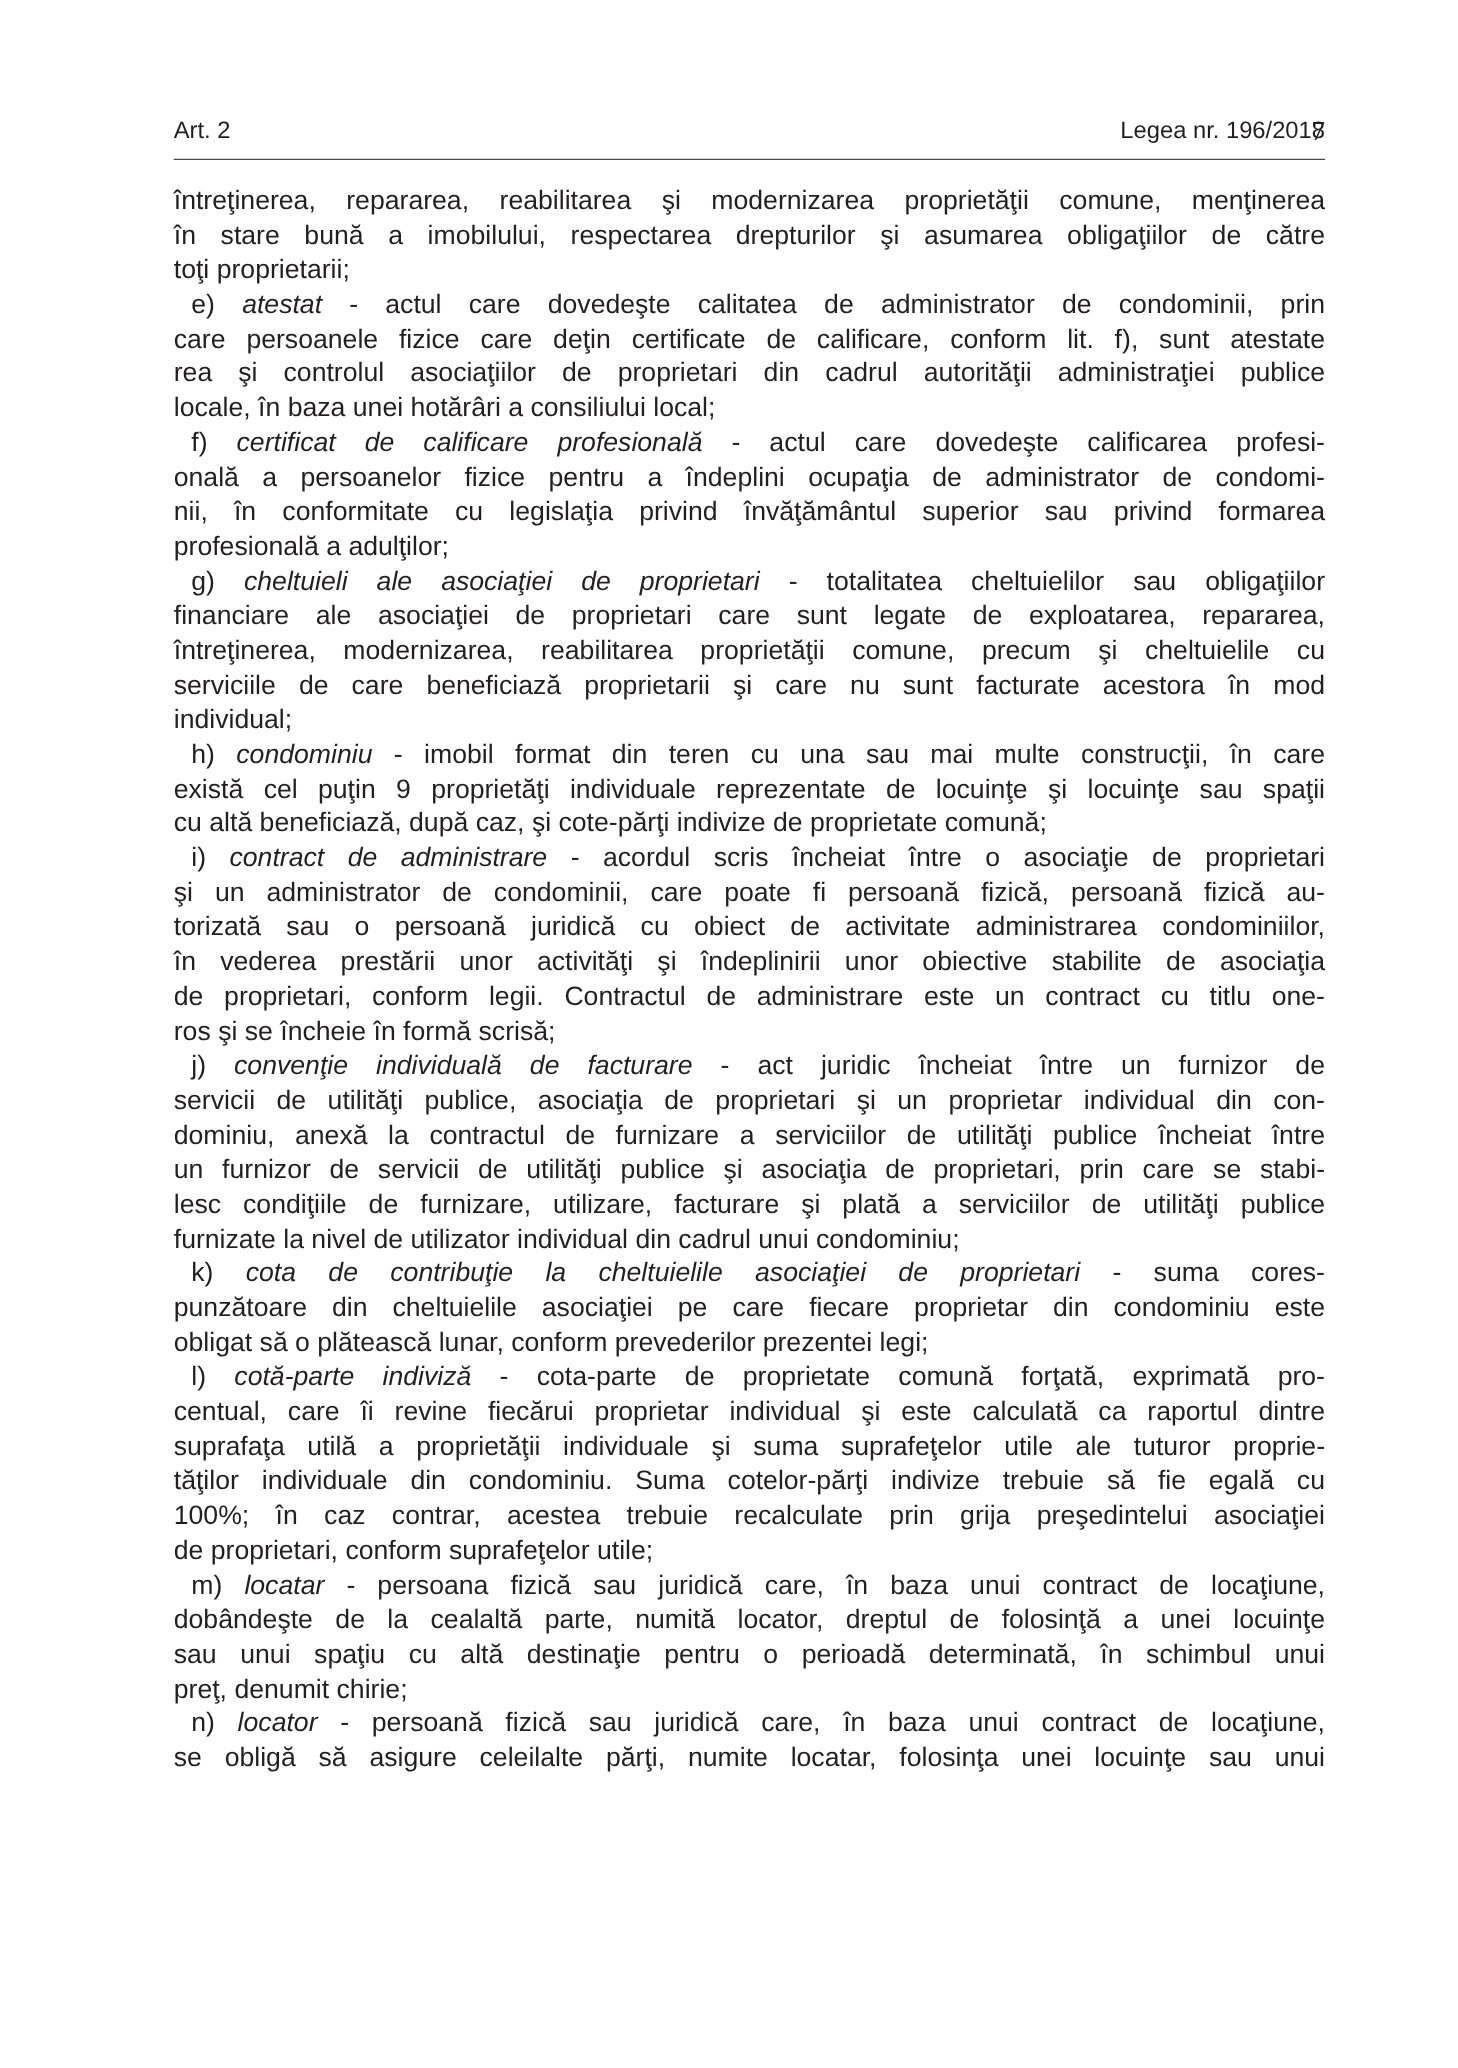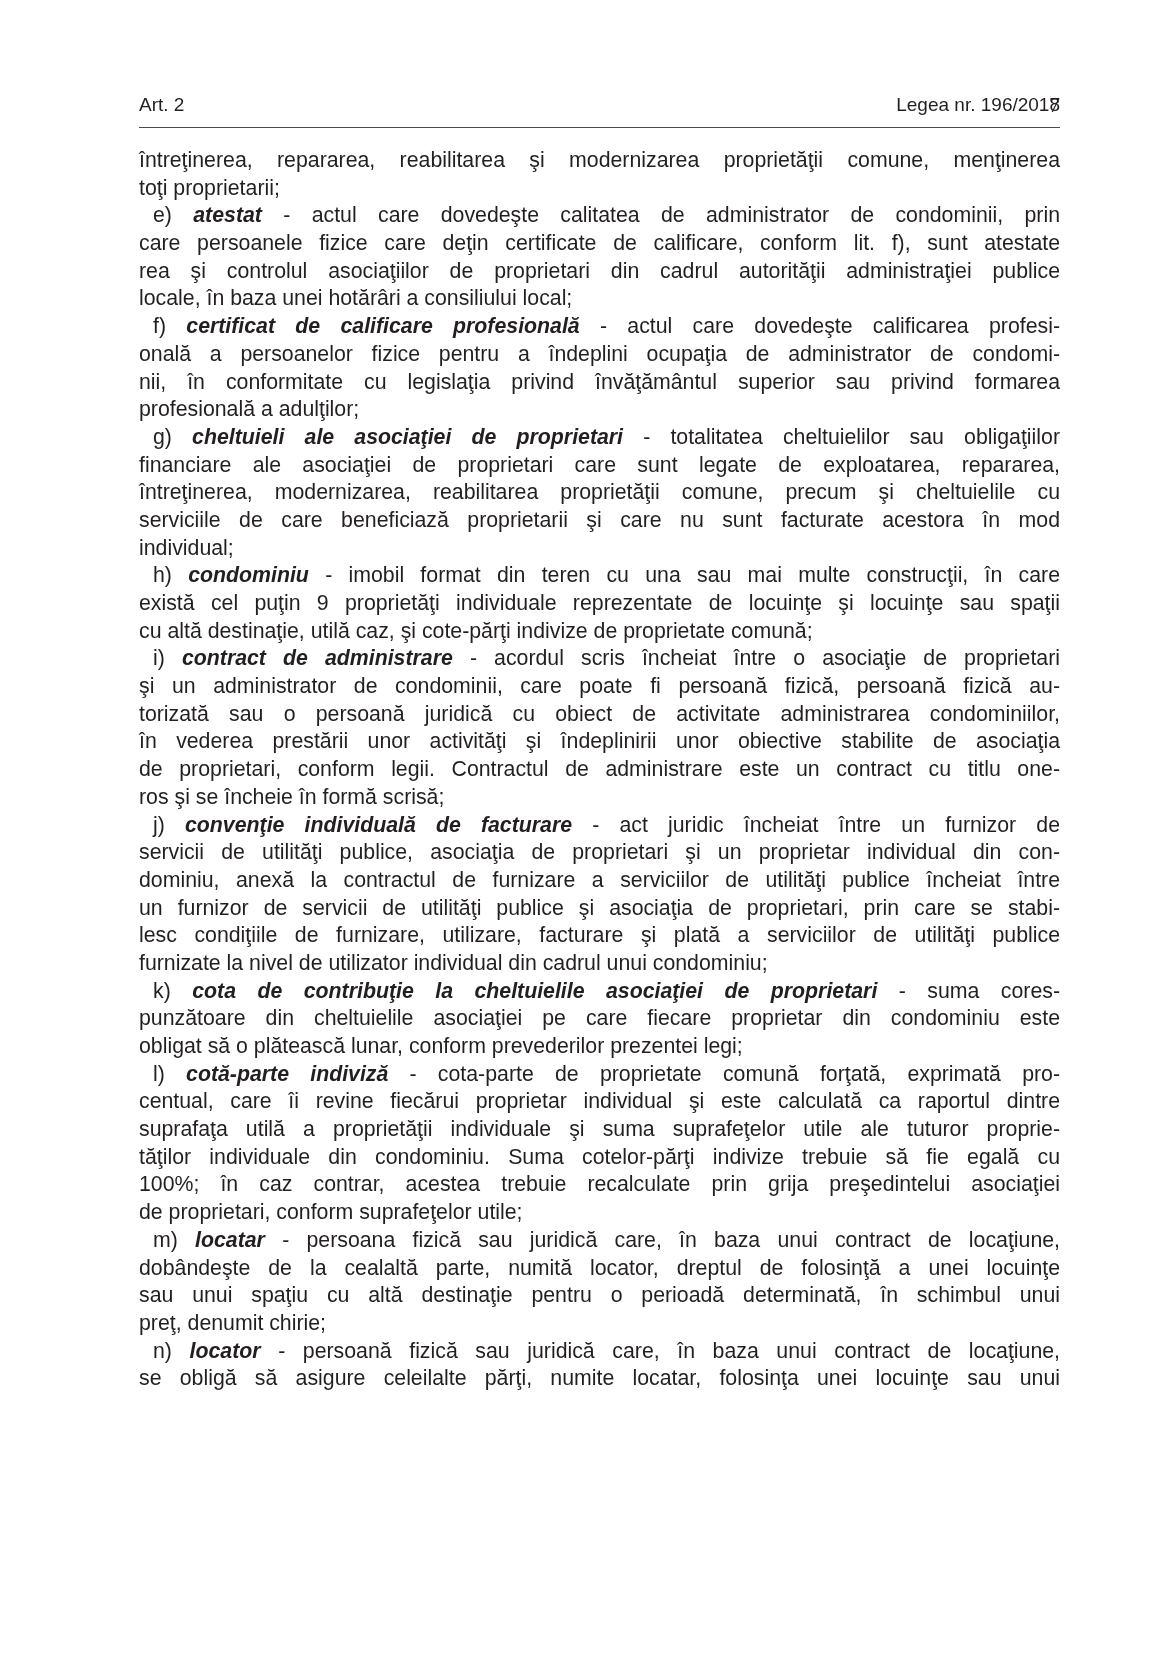--- a/index.html
+++ b/index.html
@@ -25,36 +25,37 @@
     .body-text {
       position: absolute; left: 0; top: 147px; width: 921px;
       font-size: 21.3px; line-height: 27.7px;
     }
     .line {
       display: block; height: 27.7px; white-space: nowrap;
       text-align: justify; text-align-last: justify;
     }
     .line.last { text-align-last: left; }
     .line.indent { padding-left: 14px; }
-    .term { font-weight: bold; font-style: italic; }
+    .term { font-weight: normal; font-style: italic; }
   </style>
 </head>
 <body>
 
 <div class="page">
   <div class="running-head">
     <span class="head-left">Art. 2</span>
     <span class="head-center">Legea nr. 196/2018</span>
     <span class="head-right">7</span>
   </div>
   <div class="head-rule"></div>
 
   <div class="body-text" id="body-text">
       <div>
         <span class="line"><span>întreţinerea, repararea, reabilitarea şi modernizarea proprietăţii comune, menţinerea</span></span>
+        <span class="line"><span>în stare bună a imobilului, respectarea drepturilor şi asumarea obligaţiilor de către</span></span>
         <span class="line last"><span>toţi proprietarii;</span></span>
       </div>
       <div>
         <span class="line indent"><span>e) </span><span class="term">atestat</span><span> - actul care dovedeşte calitatea de administrator de condominii, prin</span></span>
         <span class="line"><span>care persoanele fizice care deţin certificate de calificare, conform lit. f), sunt atestate</span></span>
         <span class="line"><span>rea şi controlul asociaţiilor de proprietari din cadrul autorităţii administraţiei publice</span></span>
         <span class="line last"><span>locale, în baza unei hotărâri a consiliului local;</span></span>
       </div>
       <div>
         <span class="line indent"><span>f) </span><span class="term">certificat de calificare profesională</span><span> - actul care dovedeşte calificarea profesi-</span></span>
@@ -65,21 +66,21 @@
       <div>
         <span class="line indent"><span>g) </span><span class="term">cheltuieli ale asociaţiei de proprietari</span><span> - totalitatea cheltuielilor sau obligaţiilor</span></span>
         <span class="line"><span>financiare ale asociaţiei de proprietari care sunt legate de exploatarea, repararea,</span></span>
         <span class="line"><span>întreţinerea, modernizarea, reabilitarea proprietăţii comune, precum şi cheltuielile cu</span></span>
         <span class="line"><span>serviciile de care beneficiază proprietarii şi care nu sunt facturate acestora în mod</span></span>
         <span class="line last"><span>individual;</span></span>
       </div>
       <div>
         <span class="line indent"><span>h) </span><span class="term">condominiu</span><span> - imobil format din teren cu una sau mai multe construcţii, în care</span></span>
         <span class="line"><span>există cel puţin 9 proprietăţi individuale reprezentate de locuinţe şi locuinţe sau spaţii</span></span>
-        <span class="line last"><span>cu altă destinaţie, utilă caz, şi cote-părţi indivize de proprietate comună;</span></span>
+        <span class="line last"><span>cu altă beneficiază, după caz, şi cote-părţi indivize de proprietate comună;</span></span>
       </div>
       <div>
         <span class="line indent"><span>i) </span><span class="term">contract de administrare</span><span> - acordul scris încheiat între o asociaţie de proprietari</span></span>
         <span class="line"><span>şi un administrator de condominii, care poate fi persoană fizică, persoană fizică au-</span></span>
         <span class="line"><span>torizată sau o persoană juridică cu obiect de activitate administrarea condominiilor,</span></span>
         <span class="line"><span>în vederea prestării unor activităţi şi îndeplinirii unor obiective stabilite de asociaţia</span></span>
         <span class="line"><span>de proprietari, conform legii. Contractul de administrare este un contract cu titlu one-</span></span>
         <span class="line last"><span>ros şi se încheie în formă scrisă;</span></span>
       </div>
       <div>

